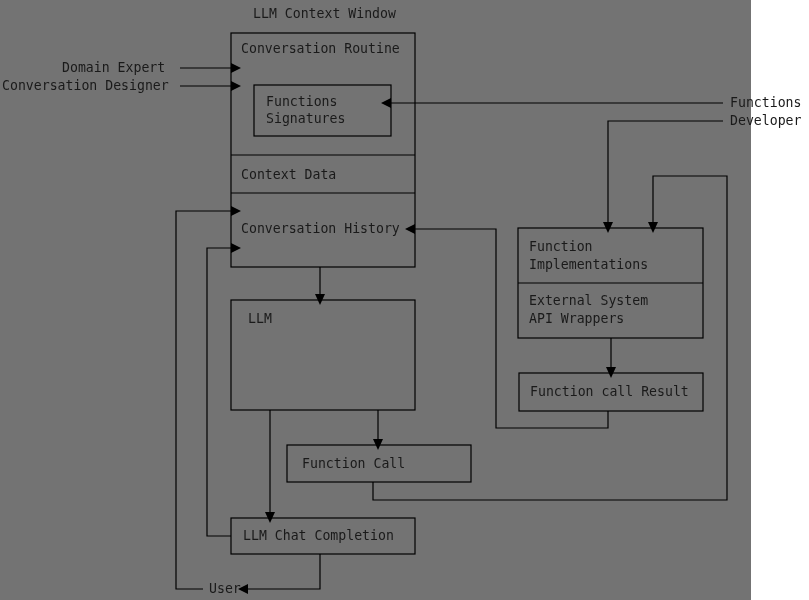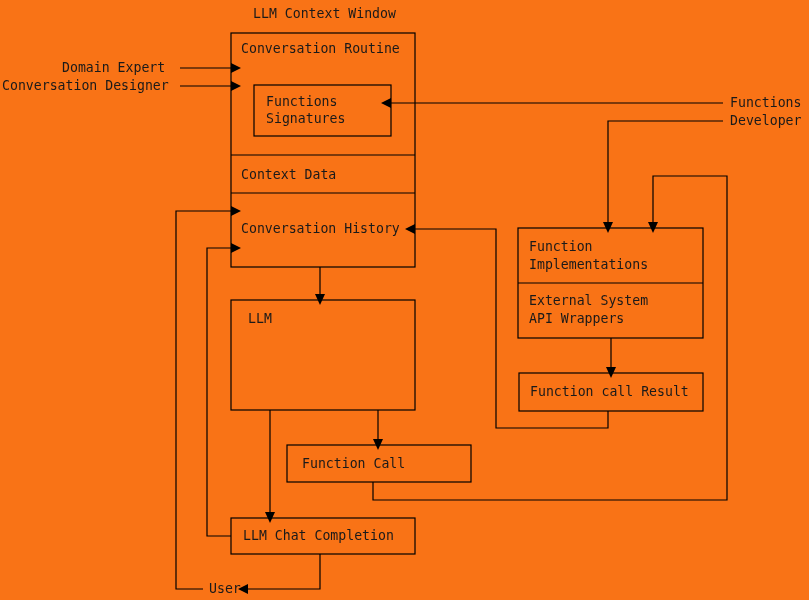--- a/index.html
+++ b/index.html
@@ -8,23 +8,23 @@
     background: #ffffff;
   }
   body {
     width: 809px;
     height: 600px;
     overflow: hidden;
     font-family: "DejaVu Sans Mono", "Liberation Mono", monospace;
   }
   #diagram-root {
     position: relative;
-    width: 809px;
+    width: 751px;
     height: 600px;
-    background: #f97316;
+    background: #737373;
   }
   svg#flow {
     position: absolute;
     top: 0;
     left: 0;
     width: 809px;
     height: 600px;
     display: block;
   }
   .box {

